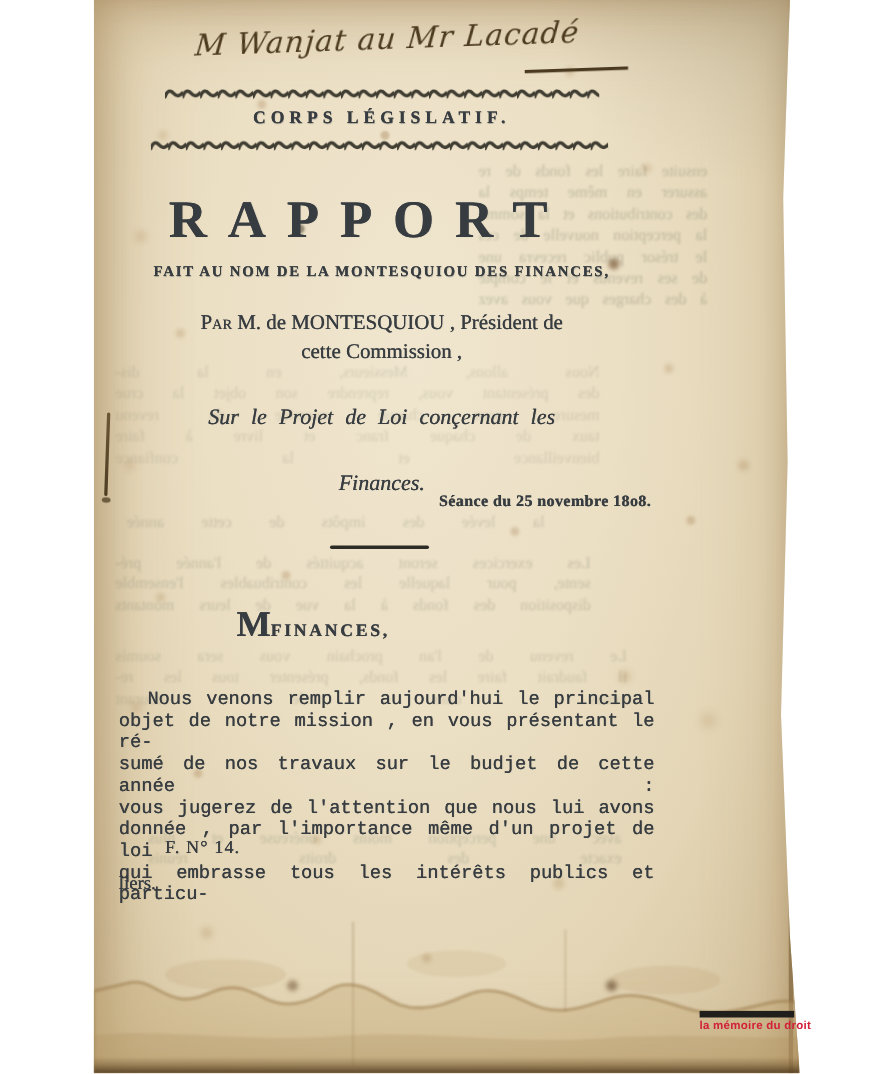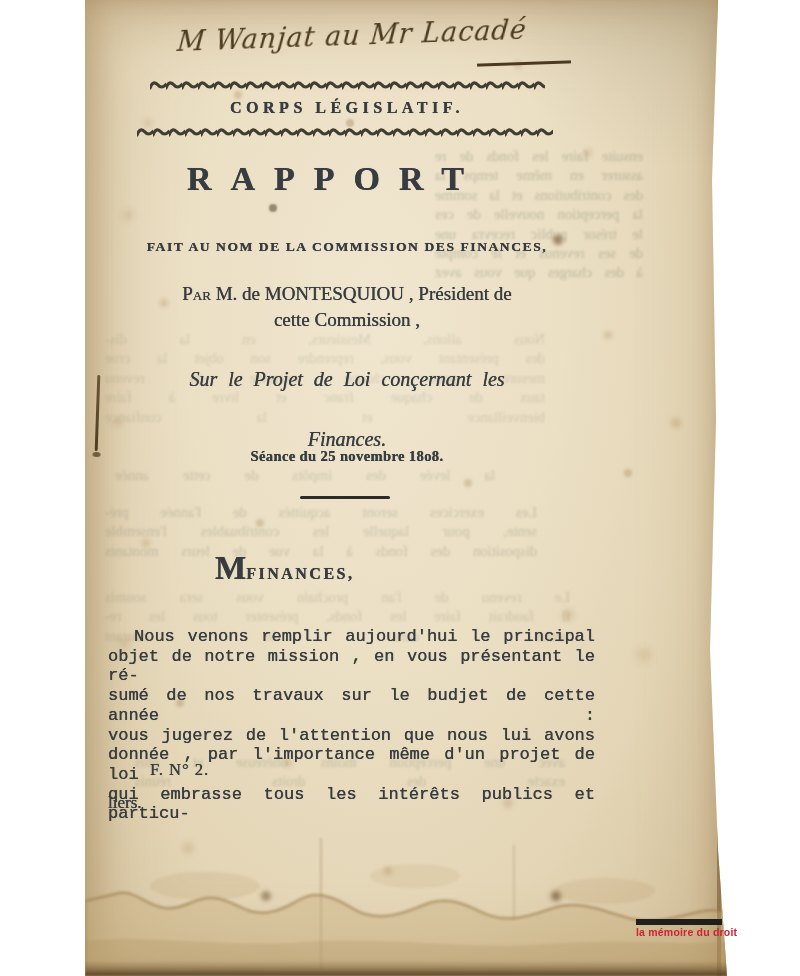--- a/index.html
+++ b/index.html
@@ -50,29 +50,29 @@
   
   .ink{color:#373c40;text-shadow:0 0 .5px rgba(55,60,64,.9),.4px .4px .7px rgba(55,60,64,.35);}
   .centercol{position:absolute;left:17px;width:490px;text-align:center;}
   .handwriting{position:absolute;left:32px;top:20px;width:470px;
     font-family:"DejaVu Serif",serif;font-style:italic;font-size:27px;letter-spacing:1px;
     color:#4d3b20;transform:rotate(-2deg) skewX(-7deg);filter:blur(.3px);text-align:center;}
   .hw-underline{position:absolute;left:392px;top:62px;width:94px;height:2.5px;background:#4b3a20;
     transform:rotate(-2deg);filter:blur(.4px);}
   .wavy{position:absolute;height:11px;}
   .masthead{top:99px;font-size:16px;letter-spacing:4.5px;font-weight:bold;}
-  .title{top:160px;font-size:34px;letter-spacing:19px;font-weight:bold;transform:translateX(-12px);}
+  .title{top:172px;font-size:48px;letter-spacing:19px;font-weight:bold;transform:translateX(-12px);}
   .subtitle{top:239px;font-size:13.5px;letter-spacing:1.6px;font-weight:bold;}
   .author1{top:283px;font-size:19px;}
   .author1 .sc{font-variant:small-caps;}
   .author2{top:309px;font-size:19px;}
   .subject{font-style:italic;font-size:20px;word-spacing:6px;}
   .subject1{top:368px;}
   .subject2{top:392px;word-spacing:normal;margin-top:36px;}
-  .session{top:448px;font-size:14.5px;font-weight:bold;letter-spacing:.4px;}
+  .session{top:448px;font-size:14.5px;font-weight:bold;letter-spacing:.4px;text-align:right;}
   .rule-short{position:absolute;left:215px;top:496px;width:90px;height:2.5px;background:#2c2b25;border-radius:2px;}
   .salutation{position:absolute;left:130px;top:552px;}
   .salutation .cap{font-size:33px;font-weight:bold;line-height:33px;}
   .salutation .rest{font-size:16px;font-weight:bold;letter-spacing:2.5px;}
   .paragraph{position:absolute;left:23px;top:627px;width:487px;
     font-size:17px;line-height:19.7px;white-space:pre-line;
     text-align:justify;text-align-last:justify;text-indent:26px;font-family:Liberation Mono, monospace;}
   .paragraph-end{position:absolute;left:23px;top:745px;font-size:17px;margin-top:48px;}
   .sigmark{position:absolute;left:65px;top:760px;font-size:16.5px;letter-spacing:1px;}
   
@@ -140,41 +140,41 @@
 
     <svg class="wavy" style="left:65px;top:80px" width="395" height="11">
         <rect width="395" height="11" fill="url(#wv)"></rect>
       </svg>
     <div class="centercol masthead ink">CORPS LÉGISLATIF.</div>
     <svg class="wavy" style="left:52px;top:127px" width="416" height="11">
         <rect width="416" height="11" fill="url(#wv)"></rect>
       </svg>
 
     <div class="centercol title ink">RAPPORT</div>
-    <div class="centercol subtitle ink">FAIT AU NOM DE LA COMMISSION DES FINANCES,</div>
+    <div class="centercol subtitle ink">FAIT AU NOM DE LA MONTESQUIOU DES FINANCES,</div>
 
     <div class="centercol author1 ink"><span class="sc">Par</span><span> M. de MONTESQUIOU , Président de</span></div>
     <div class="centercol author2 ink">cette Commission ,</div>
 
     <div class="centercol subject subject1 ink">Sur le Projet de Loi conçernant les</div>
     <div class="centercol subject subject2 ink">Finances.</div>
 
     <div class="centercol session ink">Séance du 25 novembre 18o8.</div>
     <div class="rule-short"></div>
 
     <div class="salutation ink"><span class="cap">M</span><span class="rest">FINANCES,</span></div>
 
     <div class="paragraph ink">Nous venons remplir aujourd'hui le principal
 objet de notre mission , en vous présentant le ré-
 sumé de nos travaux sur le budjet de cette année :
 vous jugerez de l'attention que nous lui avons
 donnée , par l'importance même d'un projet de loi
 qui embrasse tous les intérêts publics et particu-</div>
     <div class="paragraph-end ink">liers.</div>
-    <div class="sigmark ink">F. N° 2.</div>
+    <div class="sigmark ink">F. N° 14.</div>
 
     <svg class="stain-svg" viewBox="0 0 642 130">
       <path d="M0,55 L30,48 C50,42 60,60 80,62 C100,64 110,50 130,52 C150,54 160,70 185,66 C210,62 215,45 240,50 C265,55 270,72 300,70 C330,68 340,52 365,55 C390,58 400,75 430,72 C460,69 470,55 500,60 C530,65 545,78 575,74 C605,70 620,60 642,66 L642,130 L0,130 Z" fill="rgba(198,170,120,.38)" stroke="rgba(150,118,70,.48)" stroke-width="3"></path>
       <ellipse cx="120" cy="40" rx="55" ry="14" fill="rgba(182,152,102,.18)"></ellipse>
       <ellipse cx="330" cy="30" rx="45" ry="12" fill="rgba(182,152,102,.15)"></ellipse>
       <ellipse cx="520" cy="45" rx="50" ry="13" fill="rgba(182,152,102,.18)"></ellipse>
       <path d="M0,95 C60,88 140,102 220,96 C300,90 380,104 460,98 C540,92 600,100 642,96 L642,130 L0,130 Z" fill="rgba(168,138,88,.25)"></path>
     </svg>
     <div class="bottom-edge"></div>
   </div>

